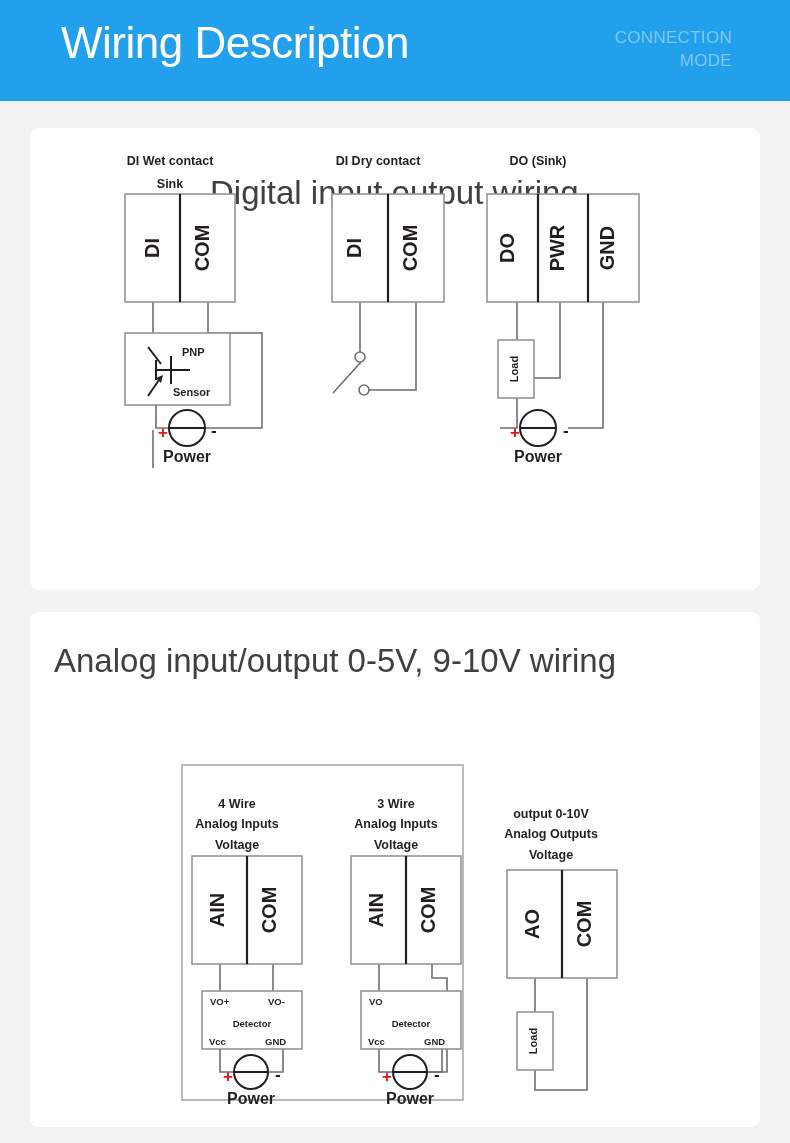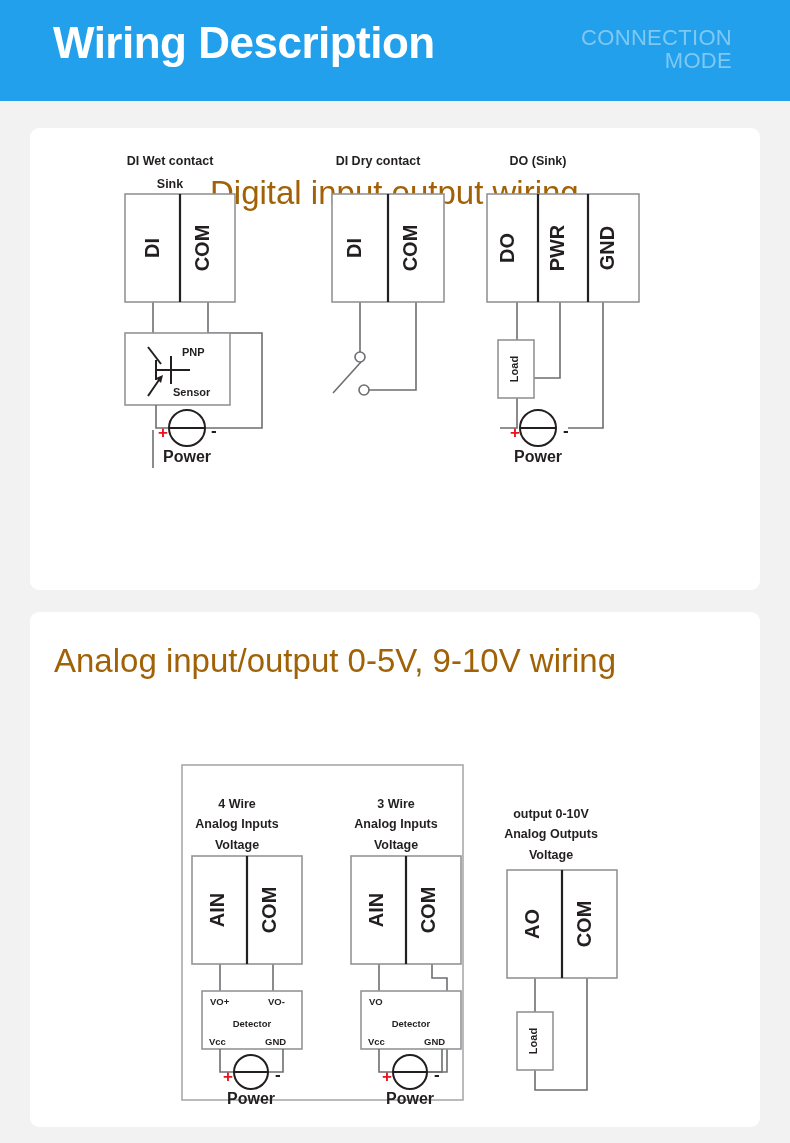--- a/index.html
+++ b/index.html
@@ -12,44 +12,44 @@
   }
   .page { position: relative; width: 790px; height: 1143px; background: #f2f2f2; }
 
   
   .header {
     position: absolute; left: 0; top: 0;
     width: 790px; height: 101px;
     background: #22a0eb;
   }
   .header-title {
-    position: absolute; left: 53px; top: 18px;
-    font-size: 44px; font-weight: bold; color: #ffffff;
+    position: absolute; left: 61px; top: 18px;
+    font-size: 44px; font-weight: normal; color: #ffffff;
     letter-spacing: -0.5px; white-space: nowrap;
   }
   .header-sub {
     position: absolute; right: 58px; top: 26px;
     width: 170px; text-align: right;
-    font-size: 22px; color: #7ec8f2; line-height: 23px;
+    font-size: 17px; color: #7ec8f2; line-height: 23px;
     letter-spacing: 0.3px;
   }
 
   
   .card {
     position: absolute;
     left: 30px; width: 730px;
     background: #ffffff;
     border-radius: 9px;
   }
   .card-digital { top: 128px; height: 462px; }
   .card-analog  { top: 612px; height: 515px; }
 
   .section-title {
     position: absolute;
-    color: #a16207;
+    color: #404040;
     font-weight: normal;
     white-space: nowrap;
   }
   .title-digital { left: 180px; top: 46px; font-size: 33px; }
   .title-analog  { left: 24px;  top: 30px; font-size: 33px; }
 
   .diagram-wrap { position: absolute; left: 0; top: 0; text-align: right; }
   svg { display: block; }
   svg text { font-family: "Liberation Sans", sans-serif; }
   .lbl      { font-size: 12.5px; font-weight: bold; fill: #231f20; }

